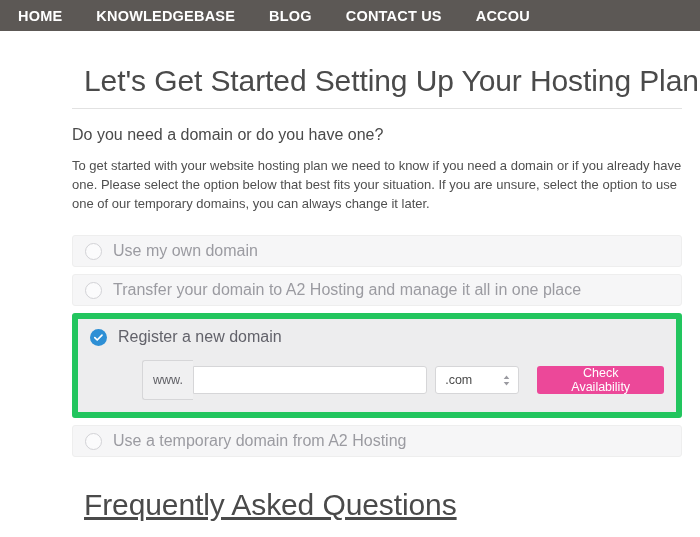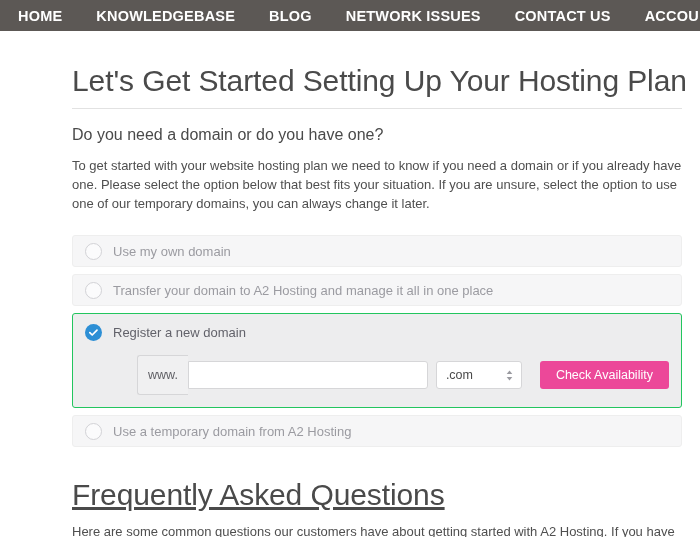--- a/index.html
+++ b/index.html
@@ -36,21 +36,21 @@
 
   
   .page {
     padding: 0 18px 0 72px;
   }
 
   .h1 {
     font-size: 30px;
     font-weight: 300;
     color: #4a4a4a;
-    margin: 33px 0 0 0;
+    margin: 33px 0 0 12px;
     letter-spacing: -0.1px;
     white-space: nowrap;
   }
   .rule {
     border: none;
     border-top: 1px solid #e2e2e2;
     margin: 10px 0 0 0;
   }
 
   .h2 {
@@ -77,38 +77,38 @@
     border: 1px solid #eeeeee;
     border-radius: 3px;
     height: 32px;
     display: flex;
     align-items: center;
     padding-left: 12px;
     margin-bottom: 7px;
     cursor: pointer;
   }
   .option-label {
-    font-size: 13px;
+    font-size: 16px;
     color: #9b9ba1;
     margin-left: 11px;
   }
 
   .radio {
     width: 17px;
     height: 17px;
     border-radius: 50%;
     border: 1px solid #d2d2d6;
     background: #fbfbfc;
     flex: 0 0 auto;
   }
 
   
   .option-panel {
     background: #ededee;
-    border: 1px solid #22c55e;
+    border: 6px solid #22c55e;
     border-radius: 3px;
     margin-bottom: 7px;
     padding: 8px 12px 12px 12px;
   }
   .panel-head {
     display: flex;
     align-items: center;
     height: 20px;
     cursor: pointer;
   }
@@ -205,21 +205,20 @@
     max-width: 610px;
   }
 </style>
 </head>
 <body>
 
 <div class="navbar">
   <div class="nav-item">HOME</div>
   <div class="nav-item">KNOWLEDGEBASE</div>
   <div class="nav-item">BLOG</div>
-  <div class="nav-item">NETWORK ISSUES</div>
   <div class="nav-item">CONTACT US</div>
   <div class="nav-item">ACCOU</div>
 </div>
 
 <div class="page">
 
   <h1 class="h1">Let's Get Started Setting Up Your Hosting Plan</h1>
   <hr class="rule">
 
   <h2 class="h2">Do you need a domain or do you have one?</h2>

